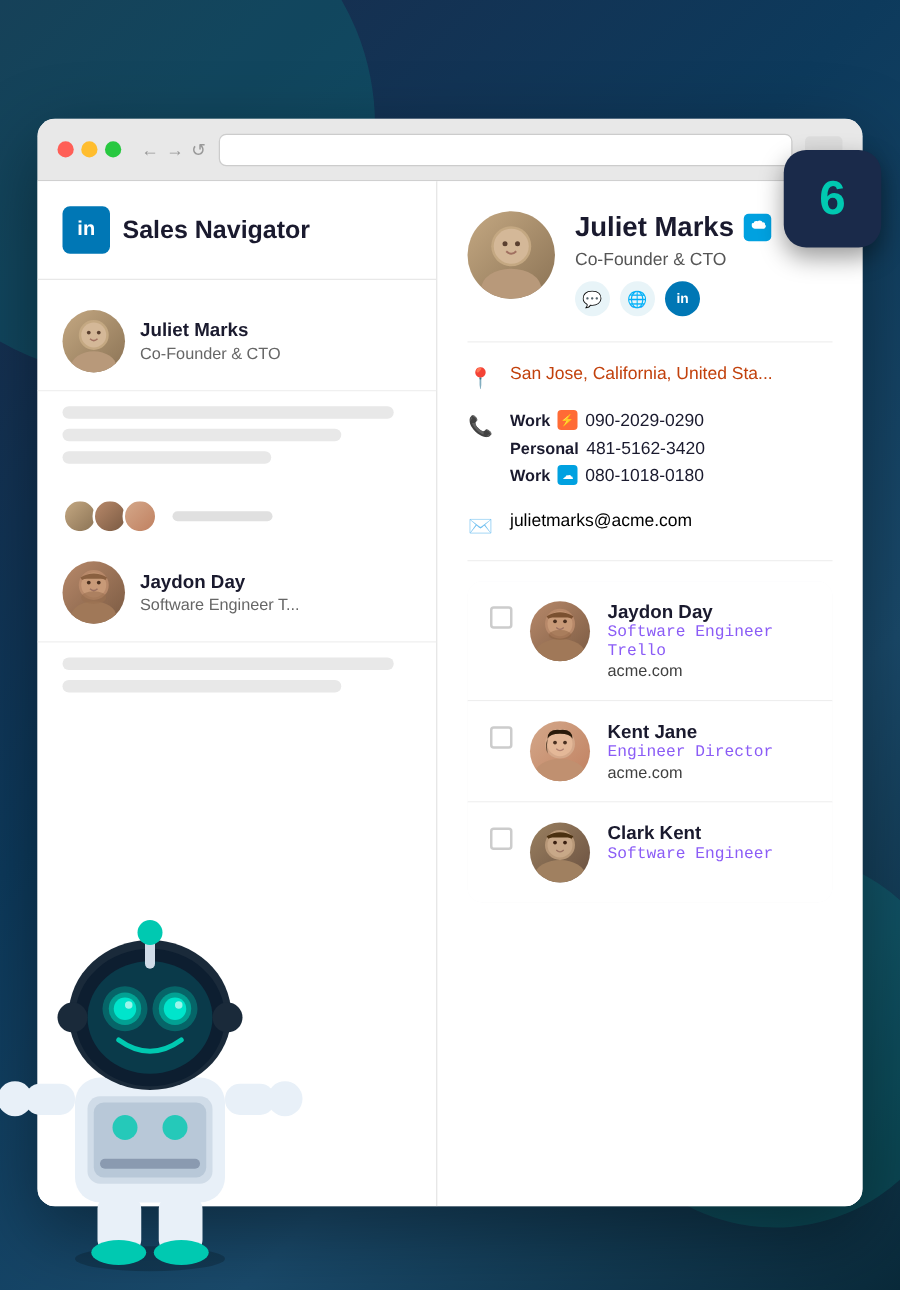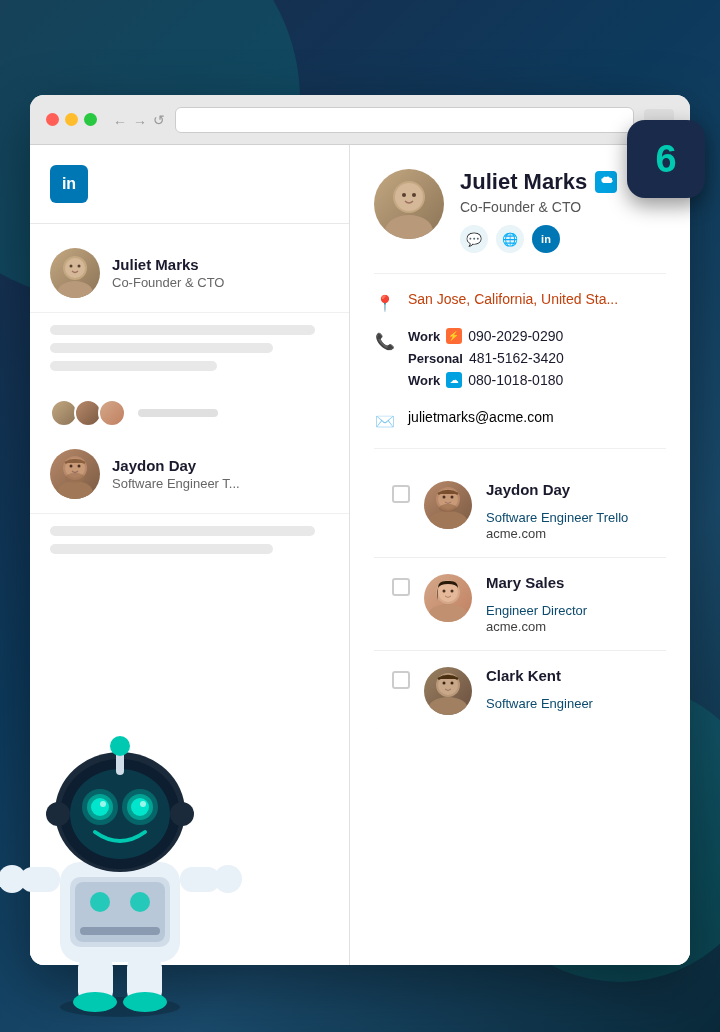--- a/index.html
+++ b/index.html
@@ -414,22 +414,23 @@
     }
 
     .list-contact-info .list-name {
       font-size: 15px;
       font-weight: 600;
       color: #1a1a2e;
     }
 
     .list-contact-info .list-title {
       font-size: 13px;
-      color: #0c4a6e;
-      margin-top: 12px;
+      color: #8b5cf6;
+      margin-top: 0;
+      font-family: Liberation Mono, monospace;
     }
 
     .list-contact-info .list-company {
       font-size: 13px;
       color: #404040;
       margin-top: 1px;
     }
 
     
     .robot-container {
@@ -476,20 +477,21 @@
     <div class="browser-btn-right"></div>
   </div>
 
   <div class="browser-content">
 
     <div class="left-panel">
       <div class="ln-header">
         <div class="ln-logo">
           <span>in</span>
         </div>
+        <span class="ln-title">Sales Navigator</span>
       </div>
 
       <div class="contact-item">
         <div class="contact-avatar avatar-juliet">
           <svg viewBox="0 0 50 50" xmlns="http://www.w3.org/2000/svg">
             <circle cx="25" cy="20" r="12" fill="#c4a882"></circle>
             <ellipse cx="25" cy="45" rx="18" ry="12" fill="#b8997a"></ellipse>
             <circle cx="25" cy="20" r="10" fill="#d4b898"></circle>
             <circle cx="21" cy="18" r="1.5" fill="#5a4030"></circle>
             <circle cx="29" cy="18" r="1.5" fill="#5a4030"></circle>
@@ -645,21 +647,21 @@
               <circle cx="24" cy="18" r="10" fill="#e4b898"></circle>
               <circle cx="20" cy="17" r="1.5" fill="#4a3020"></circle>
               <circle cx="28" cy="17" r="1.5" fill="#4a3020"></circle>
               <path d="M21 22 Q24 25 27 22" stroke="#b08070" stroke-width="1" fill="none"></path>
 
               <path d="M14 14 Q14 6 24 7 Q34 6 34 14 Q32 10 24 10 Q16 10 14 14Z" fill="#2a1a0a"></path>
               <path d="M14 14 Q12 20 14 26 Q13 20 14 14Z" fill="#2a1a0a"></path>
             </svg>
           </div>
           <div class="list-contact-info">
-            <div class="list-name">Mary Sales</div>
+            <div class="list-name">Kent Jane</div>
             <div class="list-title">Engineer Director</div>
             <div class="list-company">acme.com</div>
           </div>
         </div>
 
         <div class="contact-list-item" style="border-bottom:none;">
           <div class="checkbox"></div>
           <div class="list-avatar avatar-clark">
             <svg viewBox="0 0 48 48" xmlns="http://www.w3.org/2000/svg">
               <circle cx="24" cy="18" r="12" fill="#b89878"></circle>

